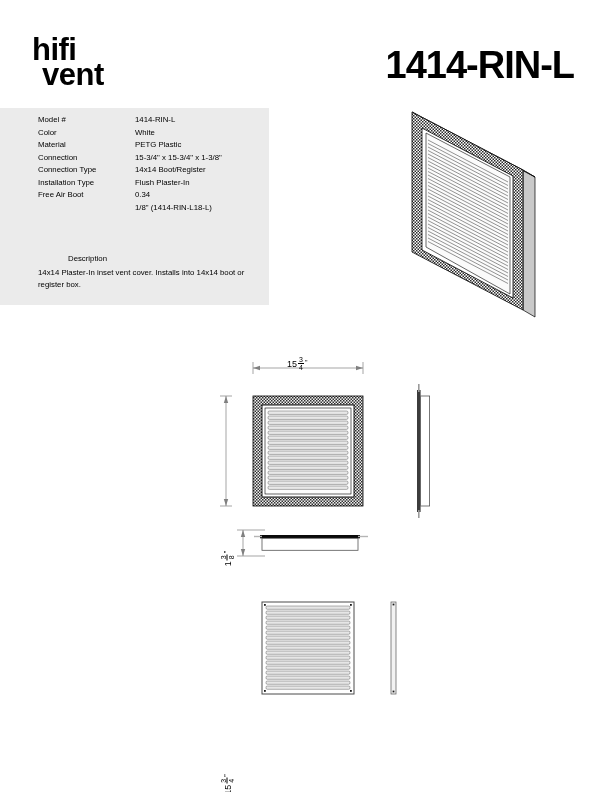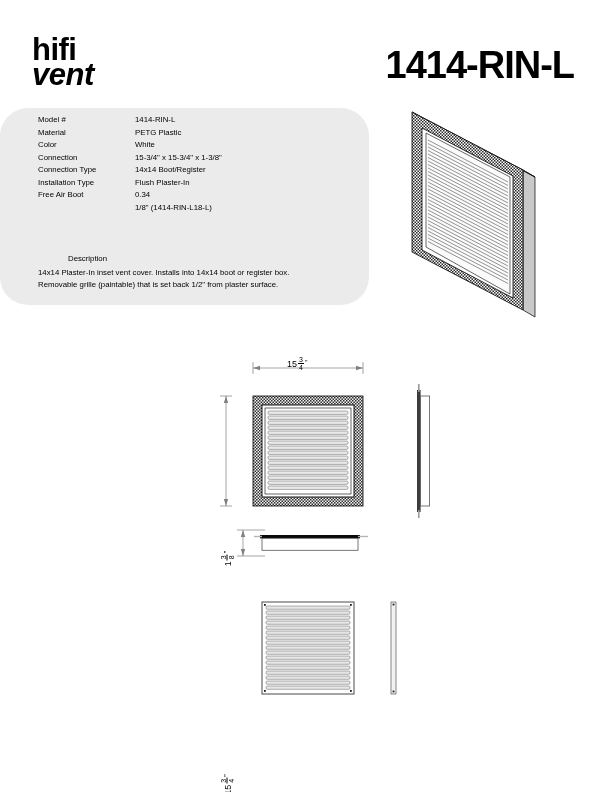--- a/index.html
+++ b/index.html
@@ -2,28 +2,28 @@
 <html><head>
 <meta charset="utf-8">
 <style>
   html,body{margin:0;padding:0;background:#fff;}
   body{width:612px;height:792px;position:relative;overflow:hidden;
        font-family:"Liberation Sans","DejaVu Sans",sans-serif;color:#000;}
 
   
   #logo{position:absolute;left:32px;top:38px;font-weight:bold;font-size:31px;
         line-height:0.80;letter-spacing:-0.5px;}
-  #logo .l2{display:block;font-style:italic;}
+  #logo .l2{display:block;margin-left:10px;}
 
   #title{position:absolute;right:38px;top:44px;font-weight:bold;font-size:38px;
          letter-spacing:-1px;white-space:nowrap;}
 
   
-  #specpanel{position:absolute;left:0;top:108px;width:369px;height:197px;
-             background:#ebebeb;border-radius:28px;}
+  #specpanel{position:absolute;left:0;top:108px;width:269px;height:197px;
+             background:#ebebeb;}
   #spectable{position:absolute;left:38px;top:6px;font-size:7.8px;}
   .srow{display:flex;line-height:12.5px;white-space:nowrap;}
   .slab{width:97px;flex:none;}
   .sval{}
   #desc{position:absolute;left:38px;top:145px;font-size:7.8px;line-height:12.5px;}
   #desc .dhead{margin-bottom:1px;margin-left:30px;}
 
   
   #isoview{position:absolute;left:398px;top:100px;width:185px;height:235px;}
 
@@ -49,26 +49,26 @@
 <div id="title">1414-RIN-L</div>
 
 <div id="specpanel">
 
   <div id="spectable">
     <div class="srow">
       <span class="slab">Model #</span>
       <span class="sval">1414-RIN-L</span>
     </div>
     <div class="srow">
+      <span class="slab">Color</span>
+      <span class="sval">White</span>
+    </div>
+    <div class="srow">
       <span class="slab">Material</span>
       <span class="sval">PETG Plastic</span>
-    </div>
-    <div class="srow">
-      <span class="slab">Color</span>
-      <span class="sval">White</span>
     </div>
     <div class="srow">
       <span class="slab">Connection</span>
       <span class="sval">15-3/4" x 15-3/4" x 1-3/8"</span>
     </div>
     <div class="srow">
       <span class="slab">Connection Type</span>
       <span class="sval">14x14 Boot/Register</span>
     </div>
     <div class="srow">
@@ -81,21 +81,20 @@
     </div>
     <div class="srow">
       <span class="slab"></span>
       <span class="sval">1/8" (1414-RIN-L18-L)</span>
     </div>
   </div>
 
   <div id="desc">
     <div class="dhead">Description</div>
     <div>14x14 Plaster-In inset vent cover. Installs into 14x14 boot or register box.</div>
-    <div>Removable grille (paintable)  that is set back 1/2" from plaster surface.</div>
   </div>
 </div>
 
 <div id="isoview">
 <svg width="185" height="235" viewBox="0 0 185 235">
   <defs>
     <pattern id="stip" width="3" height="3" patternUnits="userSpaceOnUse">
       <rect width="3" height="3" fill="#ffffff"></rect>
       <rect x="0" y="0" width="1.5" height="1.5" fill="#2a2a2a"></rect>
       <rect x="1.5" y="1.5" width="1.5" height="1.5" fill="#2a2a2a"></rect>

